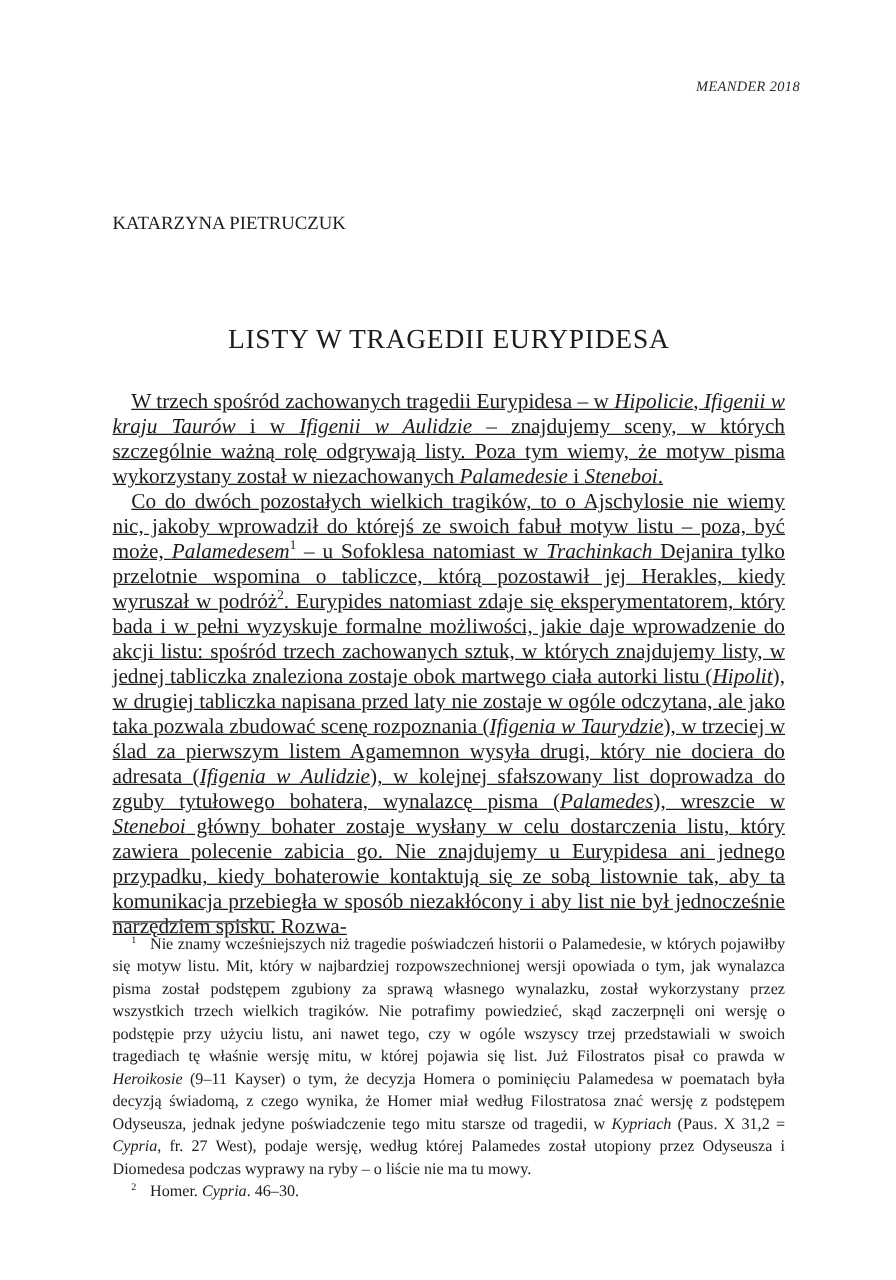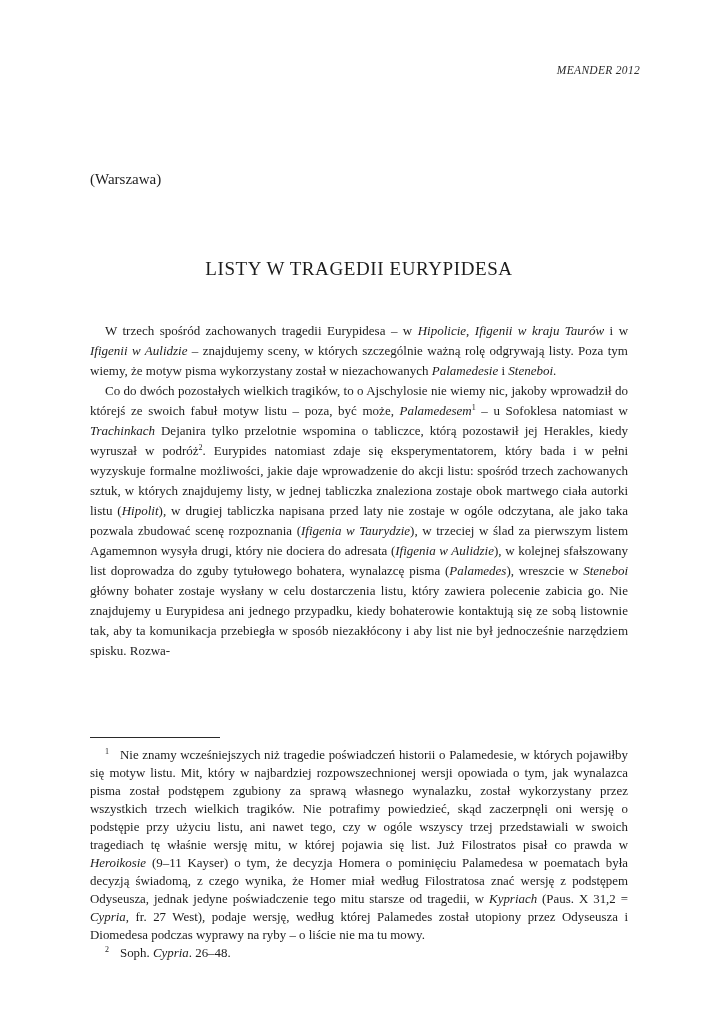--- a/index.html
+++ b/index.html
@@ -31,33 +31,34 @@
     left: 90px;
     font-size: 15px;
     line-height: 21px;
   }
   .article-title {
     position: absolute;
     top: 258px;
     left: 90px;
     width: 538px;
     text-align: center;
-    font-size: 19px;
+    font-size: 22px;
     letter-spacing: 0.6px;
     font-weight: normal;
     margin: 0;
   }
   .body-text {
     position: absolute;
-    top: 321px;
+    top: 311px;
     left: 90px;
     width: 538px;
-    font-size: 13px;
+    font-size: 17px;
     line-height: 20px;
     text-align: justify;
+    text-decoration: underline;
   }
   .body-text p {
     margin: 0;
     text-indent: 15px;
   }
   .footnote-area {
     position: absolute;
     top: 737px;
     left: 90px;
     width: 538px;
@@ -80,32 +81,32 @@
     line-height: 0;
     vertical-align: super;
   }
   sup.mk { margin-right: 11px; }
 </style>
 </head>
 <body>
 
 <div class="page">
 
-  <div class="journal-header">MEANDER 2012</div>
+  <div class="journal-header">MEANDER 2018</div>
 
   <div class="author-block">
-    <div>(Warszawa)</div>
+    <div>KATARZYNA PIETRUCZUK</div>
   </div>
 
   <h1 class="article-title">LISTY W TRAGEDII EURYPIDESA</h1>
 
   <div class="body-text">
     <p><span>W trzech spośród zachowanych tragedii Eurypidesa – w </span><span class="it">Hipolicie</span><span>, </span><span class="it">Ifigenii w kraju Taurów</span><span> i w </span><span class="it">Ifigenii w Aulidzie</span><span> – znajdujemy sceny, w których szczególnie ważną rolę odgrywają listy. Poza tym wiemy, że motyw pisma wykorzystany został w niezachowanych </span><span class="it">Palamedesie</span><span> i </span><span class="it">Steneboi</span><span>.</span></p>
     <p><span>Co do dwóch pozostałych wielkich tragików, to o Ajschylosie nie wiemy nic, jakoby wprowadził do którejś ze swoich fabuł motyw listu – poza, być może, </span><span class="it">Palamedesem</span><sup>1</sup><span> – u Sofoklesa natomiast w </span><span class="it">Trachinkach</span><span> Dejanira tylko przelotnie wspomina o tabliczce, którą pozostawił jej Herakles, kiedy wyruszał w podróż</span><sup>2</sup><span>. Eurypides natomiast zdaje się eksperymentatorem, który bada i w pełni wyzyskuje formalne możliwości, jakie daje wprowadzenie do akcji listu: spośród trzech zachowanych sztuk, w których znajdujemy listy, w jednej tabliczka znaleziona zostaje obok martwego ciała autorki listu (</span><span class="it">Hipolit</span><span>), w drugiej tabliczka napisana przed laty nie zostaje w ogóle odczytana, ale jako taka pozwala zbudować scenę rozpoznania (</span><span class="it">Ifigenia w Taurydzie</span><span>), w trzeciej w ślad za pierwszym listem Agamemnon wysyła drugi, który nie dociera do adresata (</span><span class="it">Ifigenia w Aulidzie</span><span>), w kolejnej sfałszowany list doprowadza do zguby tytułowego bohatera, wynalazcę pisma (</span><span class="it">Palamedes</span><span>), wreszcie w </span><span class="it">Steneboi</span><span> główny bohater zostaje wysłany w celu dostarczenia listu, który zawiera polecenie zabicia go. Nie znajdujemy u Eurypidesa ani jednego przypadku, kiedy bohaterowie kontaktują się ze sobą listownie tak, aby ta komunikacja przebiegła w sposób niezakłócony i aby list nie był jednocześnie narzędziem spisku. Rozwa-</span></p>
   </div>
 
   <div class="footnote-area">
     <div class="fn-rule"></div>
     <p class="fn"><sup class="mk">1</sup><span>Nie znamy wcześniejszych niż tragedie poświadczeń historii o Palamedesie, w których pojawiłby się motyw listu. Mit, który w najbardziej rozpowszechnionej wersji opowiada o tym, jak wynalazca pisma został podstępem zgubiony za sprawą własnego wynalazku, został wykorzystany przez wszystkich trzech wielkich tragików. Nie potrafimy powiedzieć, skąd zaczerpnęli oni wersję o podstępie przy użyciu listu, ani nawet tego, czy w ogóle wszyscy trzej przedstawiali w swoich tragediach tę właśnie wersję mitu, w której pojawia się list. Już Filostratos pisał co prawda w </span><span class="it">Heroikosie</span><span> (9–11 Kayser) o tym, że decyzja Homera o pominięciu Palamedesa w poematach była decyzją świadomą, z czego wynika, że Homer miał według Filostratosa znać wersję z podstępem Odyseusza, jednak jedyne poświadczenie tego mitu starsze od tragedii, w </span><span class="it">Kypriach</span><span> (Paus. X 31,2 = </span><span class="it">Cypria</span><span>, fr. 27 West), podaje wersję, według której Palamedes został utopiony przez Odyseusza i Diomedesa podczas wyprawy na ryby – o liście nie ma tu mowy.</span></p>
-    <p class="fn"><sup class="mk">2</sup><span>Soph. </span><span class="it">Cypria</span><span>. 26–48.</span></p>
+    <p class="fn"><sup class="mk">2</sup><span>Homer. </span><span class="it">Cypria</span><span>. 46–30.</span></p>
   </div>
 
 </div>
 
 </body></html>

